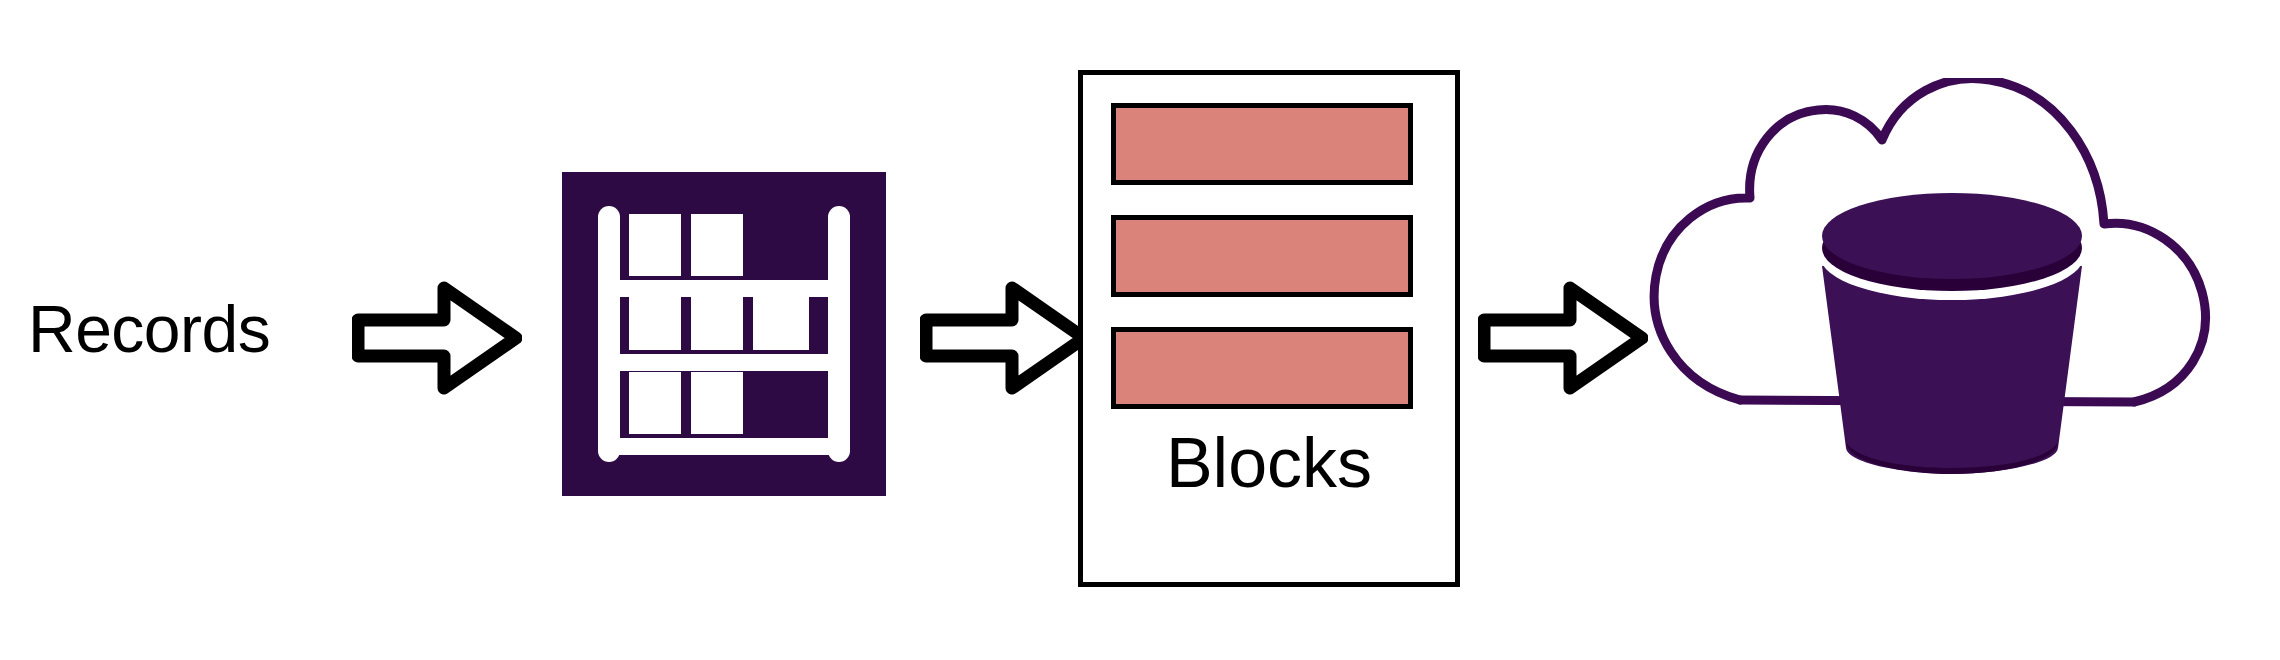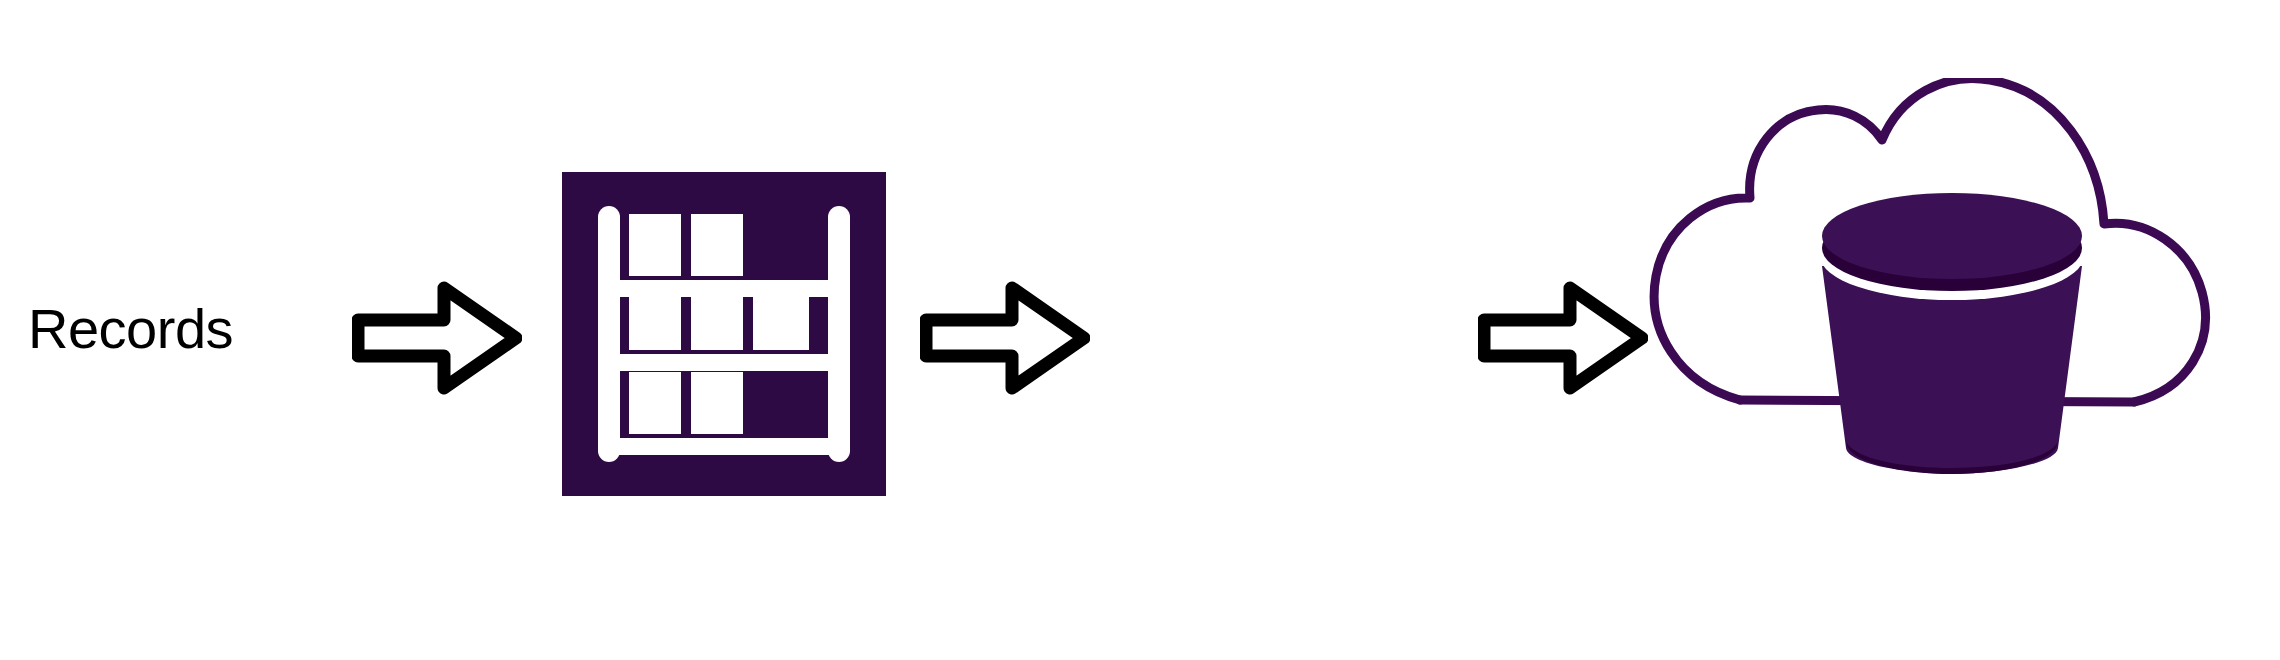--- a/index.html
+++ b/index.html
@@ -18,21 +18,21 @@
     height: 660px;
     background: #ffffff;
   }
 
   
   .records-label {
     position: absolute;
     left: 28px;
     top: 287px;
     font-family: "Liberation Sans", sans-serif;
-    font-size: 56px;
+    font-size: 66px;
     line-height: 84px;
     color: #000000;
     white-space: nowrap;
     letter-spacing: -0.5px;
   }
 
   
   .arrow {
     position: absolute;
   }
@@ -157,20 +157,26 @@
       <rect x="129" y="200" width="52" height="62" fill="#FFFFFF"></rect>
     </svg>
   </div>
 
   <div class="arrow" id="arrow-2">
     <svg viewBox="0 0 170 120" width="170" height="120" xmlns="http://www.w3.org/2000/svg">
       <path d="M 6 42 L 92 42 L 92 10 L 164 60 L 92 110 L 92 78 L 6 78 Z" fill="#FFFFFF" stroke="#000000" stroke-width="13" stroke-linejoin="round" stroke-linecap="round"></path>
     </svg>
   </div>
 
+  <div id="blocks-container">
+    <div class="block-rect" id="block-1"></div>
+    <div class="block-rect" id="block-2"></div>
+    <div class="block-rect" id="block-3"></div>
+    <div class="blocks-label">Blocks</div>
+  </div>
 
   <div class="arrow" id="arrow-3">
     <svg viewBox="0 0 170 120" width="170" height="120" xmlns="http://www.w3.org/2000/svg">
       <path d="M 6 42 L 92 42 L 92 10 L 164 60 L 92 110 L 92 78 L 6 78 Z" fill="#FFFFFF" stroke="#000000" stroke-width="13" stroke-linejoin="round" stroke-linecap="round"></path>
     </svg>
   </div>
 
   <div id="s3-cloud">
     <svg viewBox="0 0 628 330" width="628" height="330" xmlns="http://www.w3.org/2000/svg">
       <path d="M 112 322

